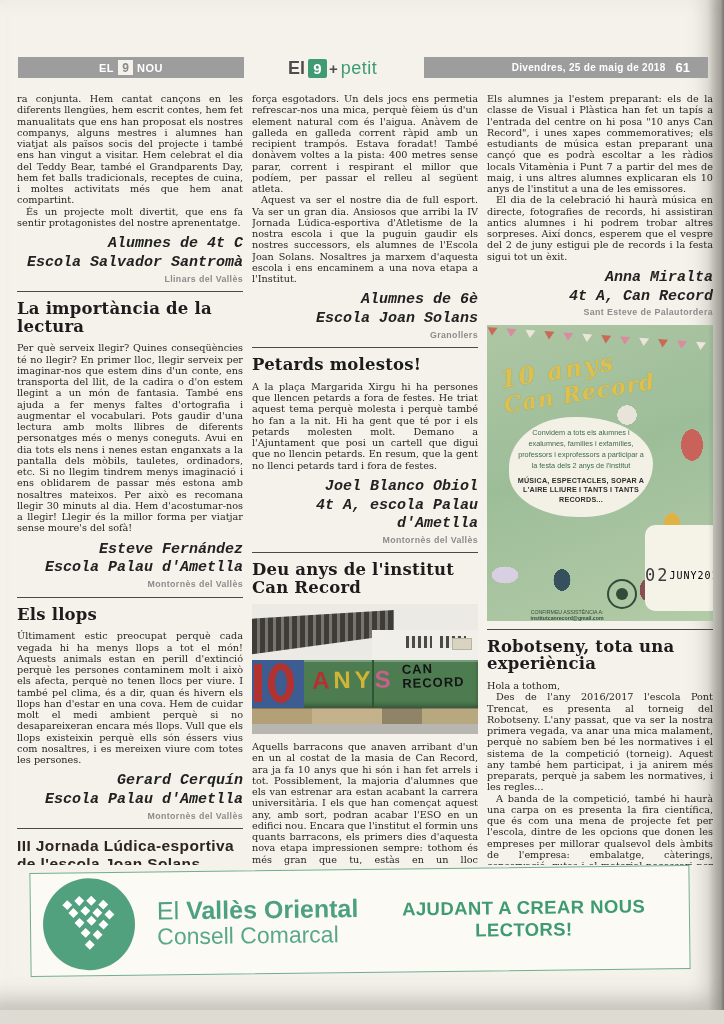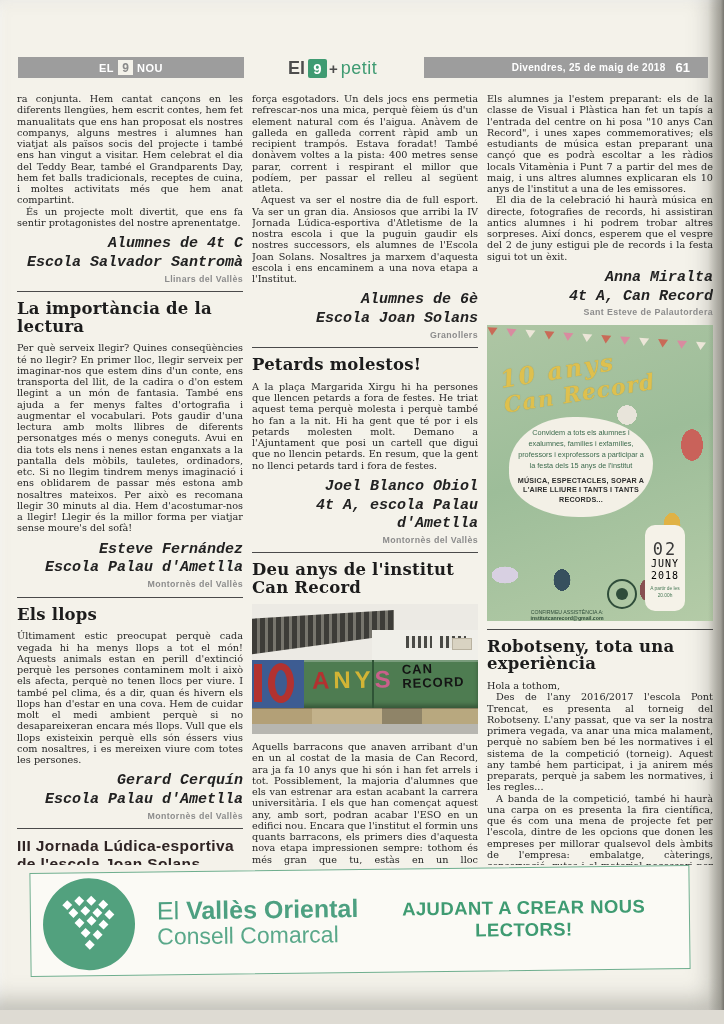--- a/index.html
+++ b/index.html
@@ -94,22 +94,22 @@
   .bunting i:nth-child(3n){border-top-color:#ece6d8;}
   .bunting i:nth-child(3n+1){border-top-color:#c96a57;}
   .script{position:absolute;left:14px;top:28px;transform:rotate(-9deg);color:#dec04e;
       font-style:italic;font-weight:bold;text-shadow:0 0 1px rgba(120,100,20,.4);}
   .script .l1{font-size:24px;letter-spacing:2px;}
   .script .l2{font-size:22px;letter-spacing:1px;margin-top:-2px;}
   .bubble{position:absolute;left:22px;top:92px;width:128px;padding:10px 8px 12px 8px;background:#f3f0e6;
       border-radius:46% 54% 50% 50% / 52% 48% 55% 45%;text-align:center;}
   .bubble .inv{font-family:"Liberation Sans",sans-serif;font-size:7.3px;line-height:1.55;color:#3c6a4d;}
   .bubble .caps{font-family:"Liberation Sans",sans-serif;font-weight:bold;font-size:7.2px;line-height:1.35;color:#2e2e2e;margin-top:4px;letter-spacing:.2px;}
-  .datebox{position:absolute;left:158px;top:200px;width:40px;height:86px;background:#f5f2e8;border-radius:10px;
-      display:flex;flex-direction:column;align-items:center;padding-top:16px;box-sizing:border-box;}
+  .datebox{position:absolute;left:158px;top:200px;width:76px;height:86px;background:#f5f2e8;border-radius:10px;
+      display:flex;align-items:center;padding-top:16px;box-sizing:border-box;}
   .datebox .d1{font-family:"DejaVu Sans Mono","Liberation Mono",monospace;font-size:17px;letter-spacing:2px;color:#3a3a3a;line-height:1.05;}
   .datebox .d2,.datebox .d3{font-family:"DejaVu Sans Mono","Liberation Mono",monospace;font-size:10px;letter-spacing:1px;color:#000000;line-height:1.15;}
   .datebox .note{font-family:"Liberation Sans",sans-serif;font-size:4.8px;color:#4a7a58;margin-top:5px;text-align:center;line-height:1.4;}
   .stamp{position:absolute;left:120px;top:254px;width:26px;height:26px;border-radius:50%;border:2px solid #2f4d3a;
       display:flex;align-items:center;justify-content:center;}
   .stamp::after{content:"";width:12px;height:12px;border-radius:50%;background:#2f4d3a;}
   .poster .confirm{position:absolute;left:0;top:284px;width:160px;text-align:center;
       font-family:"Liberation Sans",sans-serif;font-size:5.2px;color:#2f4d3a;line-height:1.3;}
 
   
@@ -244,21 +244,21 @@
           <i></i>
           <i></i>
           <i></i>
           <i></i>
       </div>
       <div class="script">
         <div class="l1">10 anys</div>
         <div class="l2">Can Record</div>
       </div>
       <div class="bubble">
-        <div class="inv">Convidem a tots els alumnes i exalumnes, famílies i exfamílies, professors i exprofessors a participar a la festa dels 15 anys de l'institut</div>
+        <div class="inv">Convidem a tots els alumnes i exalumnes, famílies i exfamílies, professors i exprofessors a participar a la festa dels 2 anys de l'institut</div>
         <div class="caps">MÚSICA, ESPECTACLES, SOPAR A L'AIRE LLIURE I TANTS I TANTS RECORDS...</div>
       </div>
       <div class="datebox">
         <div class="d1">02</div>
         <div class="d2">JUNY</div>
         <div class="d3">2018</div>
         <div class="note">A partir de les 20.00h</div>
       </div>
       <div class="stamp"></div>
       <div class="confirm">

